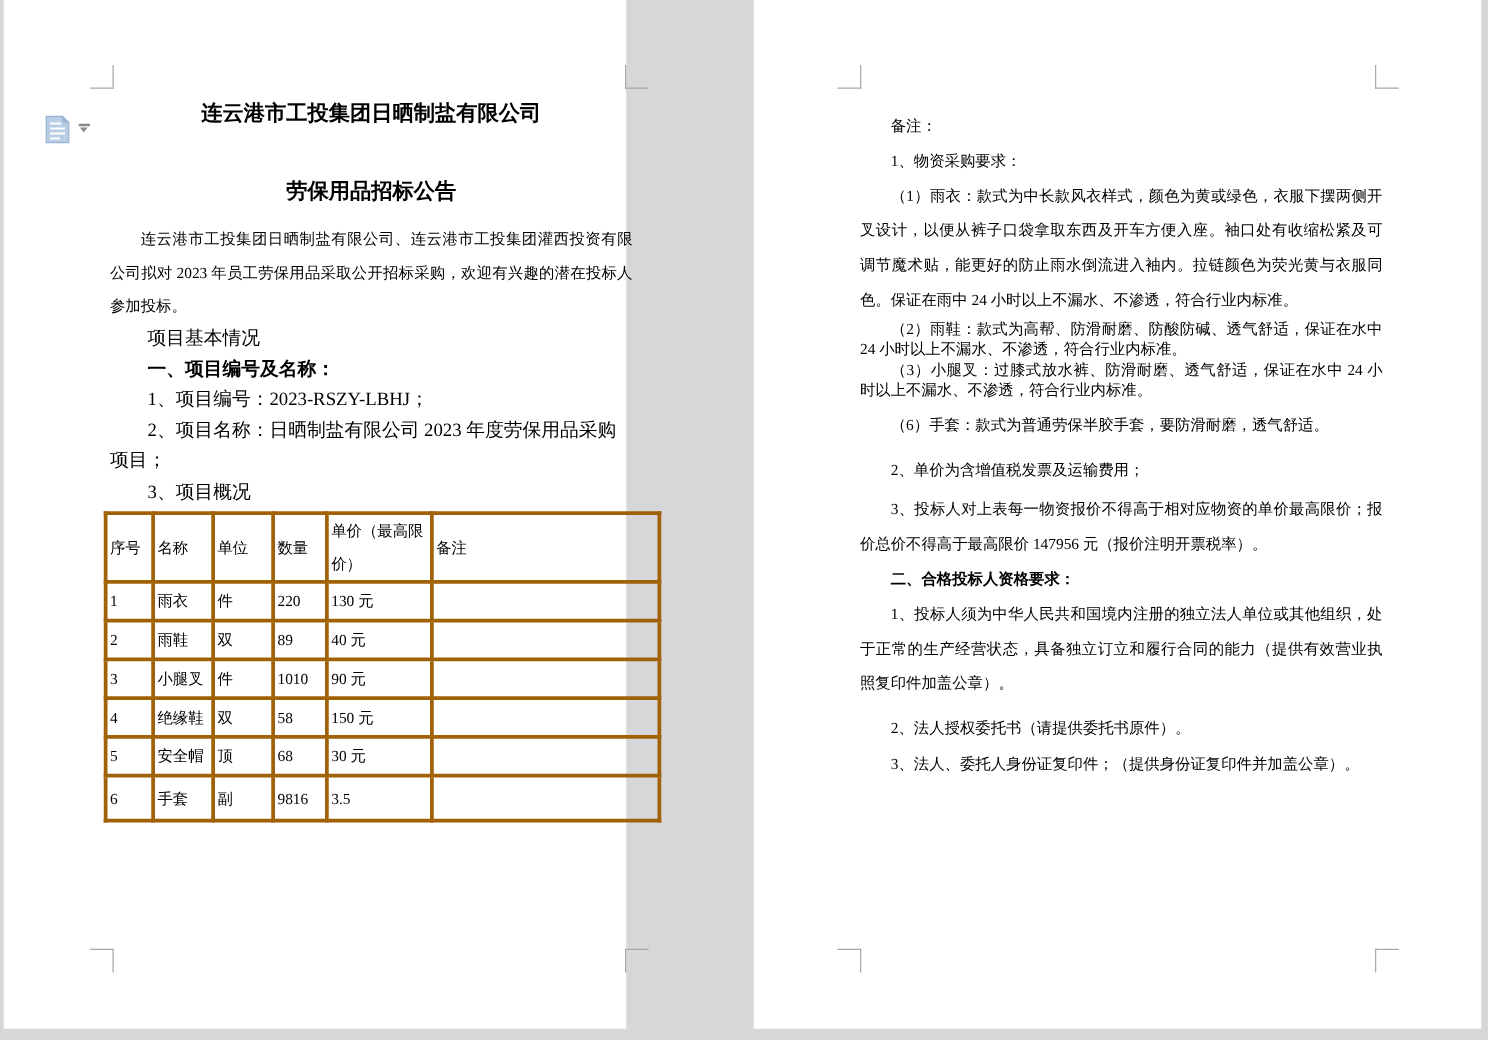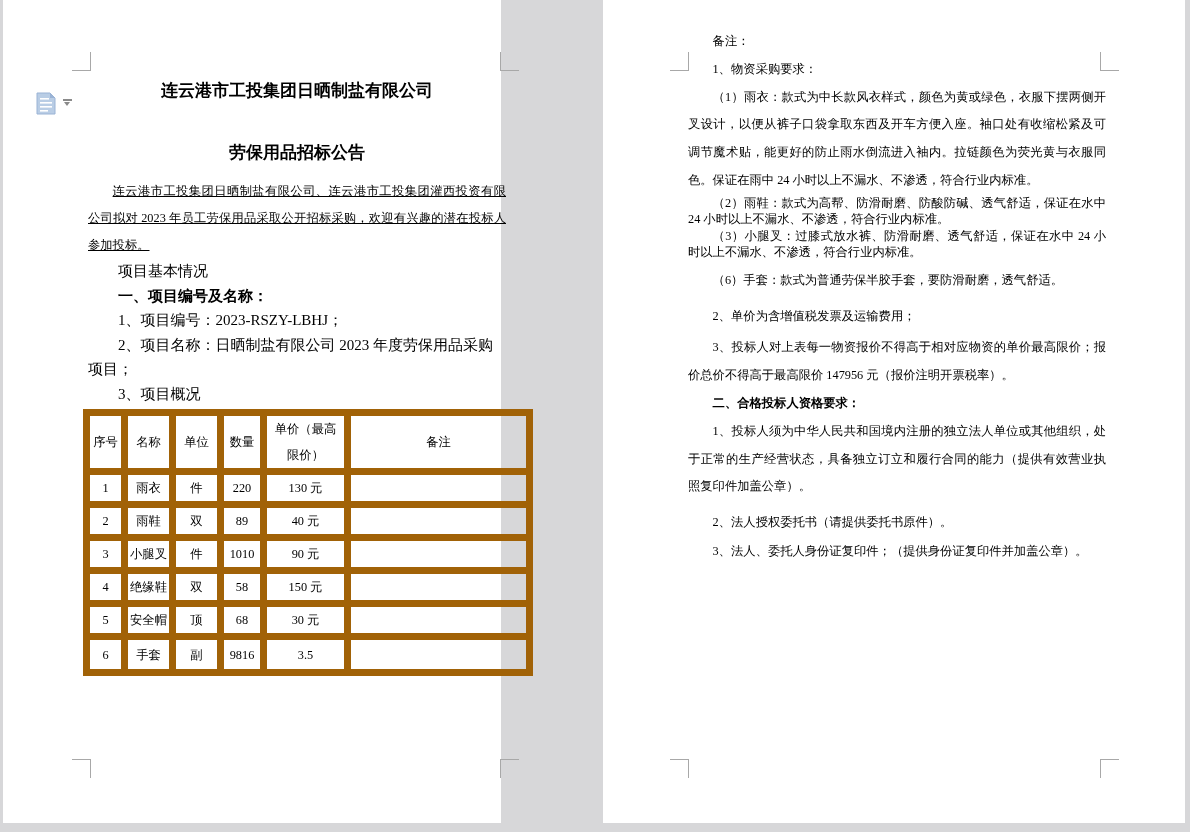--- a/index.html
+++ b/index.html
@@ -30,41 +30,41 @@
   .doc-title{
     margin:80px 0 0 0;font-size:17px;line-height:22px;text-align:center;
     font-weight:bold;font-family:"Liberation Sans","DejaVu Sans",sans-serif;
   }
   .doc-subtitle{
     margin:40px 0 14px 0;font-size:17px;line-height:22px;text-align:center;
     font-weight:bold;font-family:"Liberation Sans","DejaVu Sans",sans-serif;
   }
   .intro{
     margin:8px 0 0 0;font-size:12.3px;line-height:27px;
-    text-align:justify;text-indent:2em;text-decoration:underline;
+    text-align:justify;text-indent:2em;
   }
   .item{
     margin:0;font-size:15px;line-height:24.5px;text-indent:2em;
   }
   .item.bold{font-weight:bold;font-family:"Liberation Sans","DejaVu Sans",sans-serif;}
 
   table.items{
     border-collapse:collapse;margin:3px 0 0 -5px;table-layout:fixed;width:443px;
     font-size:12.3px;
   }
   table.items th,table.items td{
-    border:7px solid #a16207;text-align:center;vertical-align:middle;
+    border:3px solid #a16207;text-align:left;vertical-align:middle;
     font-weight:normal;padding:0 2px;line-height:26px;overflow:hidden;
   }
   table.items thead tr{height:54px;}
   table.items tbody tr{height:31px;}
   table.items tbody tr:last-child{height:36px;}
 
   
-  .content-right{padding-top:28px;}
+  .content-right{padding-top:88px;}
   .rp{
     margin:0;font-size:12.3px;line-height:27.8px;
     text-align:justify;text-indent:2em;
   }
   .rp.tight{line-height:16.5px;}
   .rp.bold{font-weight:bold;font-family:"Liberation Sans","DejaVu Sans",sans-serif;}
   .content-right p:nth-child(6){margin-top:6px;}
   .content-right p:nth-child(7){margin-top:8px;}
   .content-right p:nth-child(8){margin-top:4px;}
   .content-right p:nth-child(11){margin-top:8px;}

